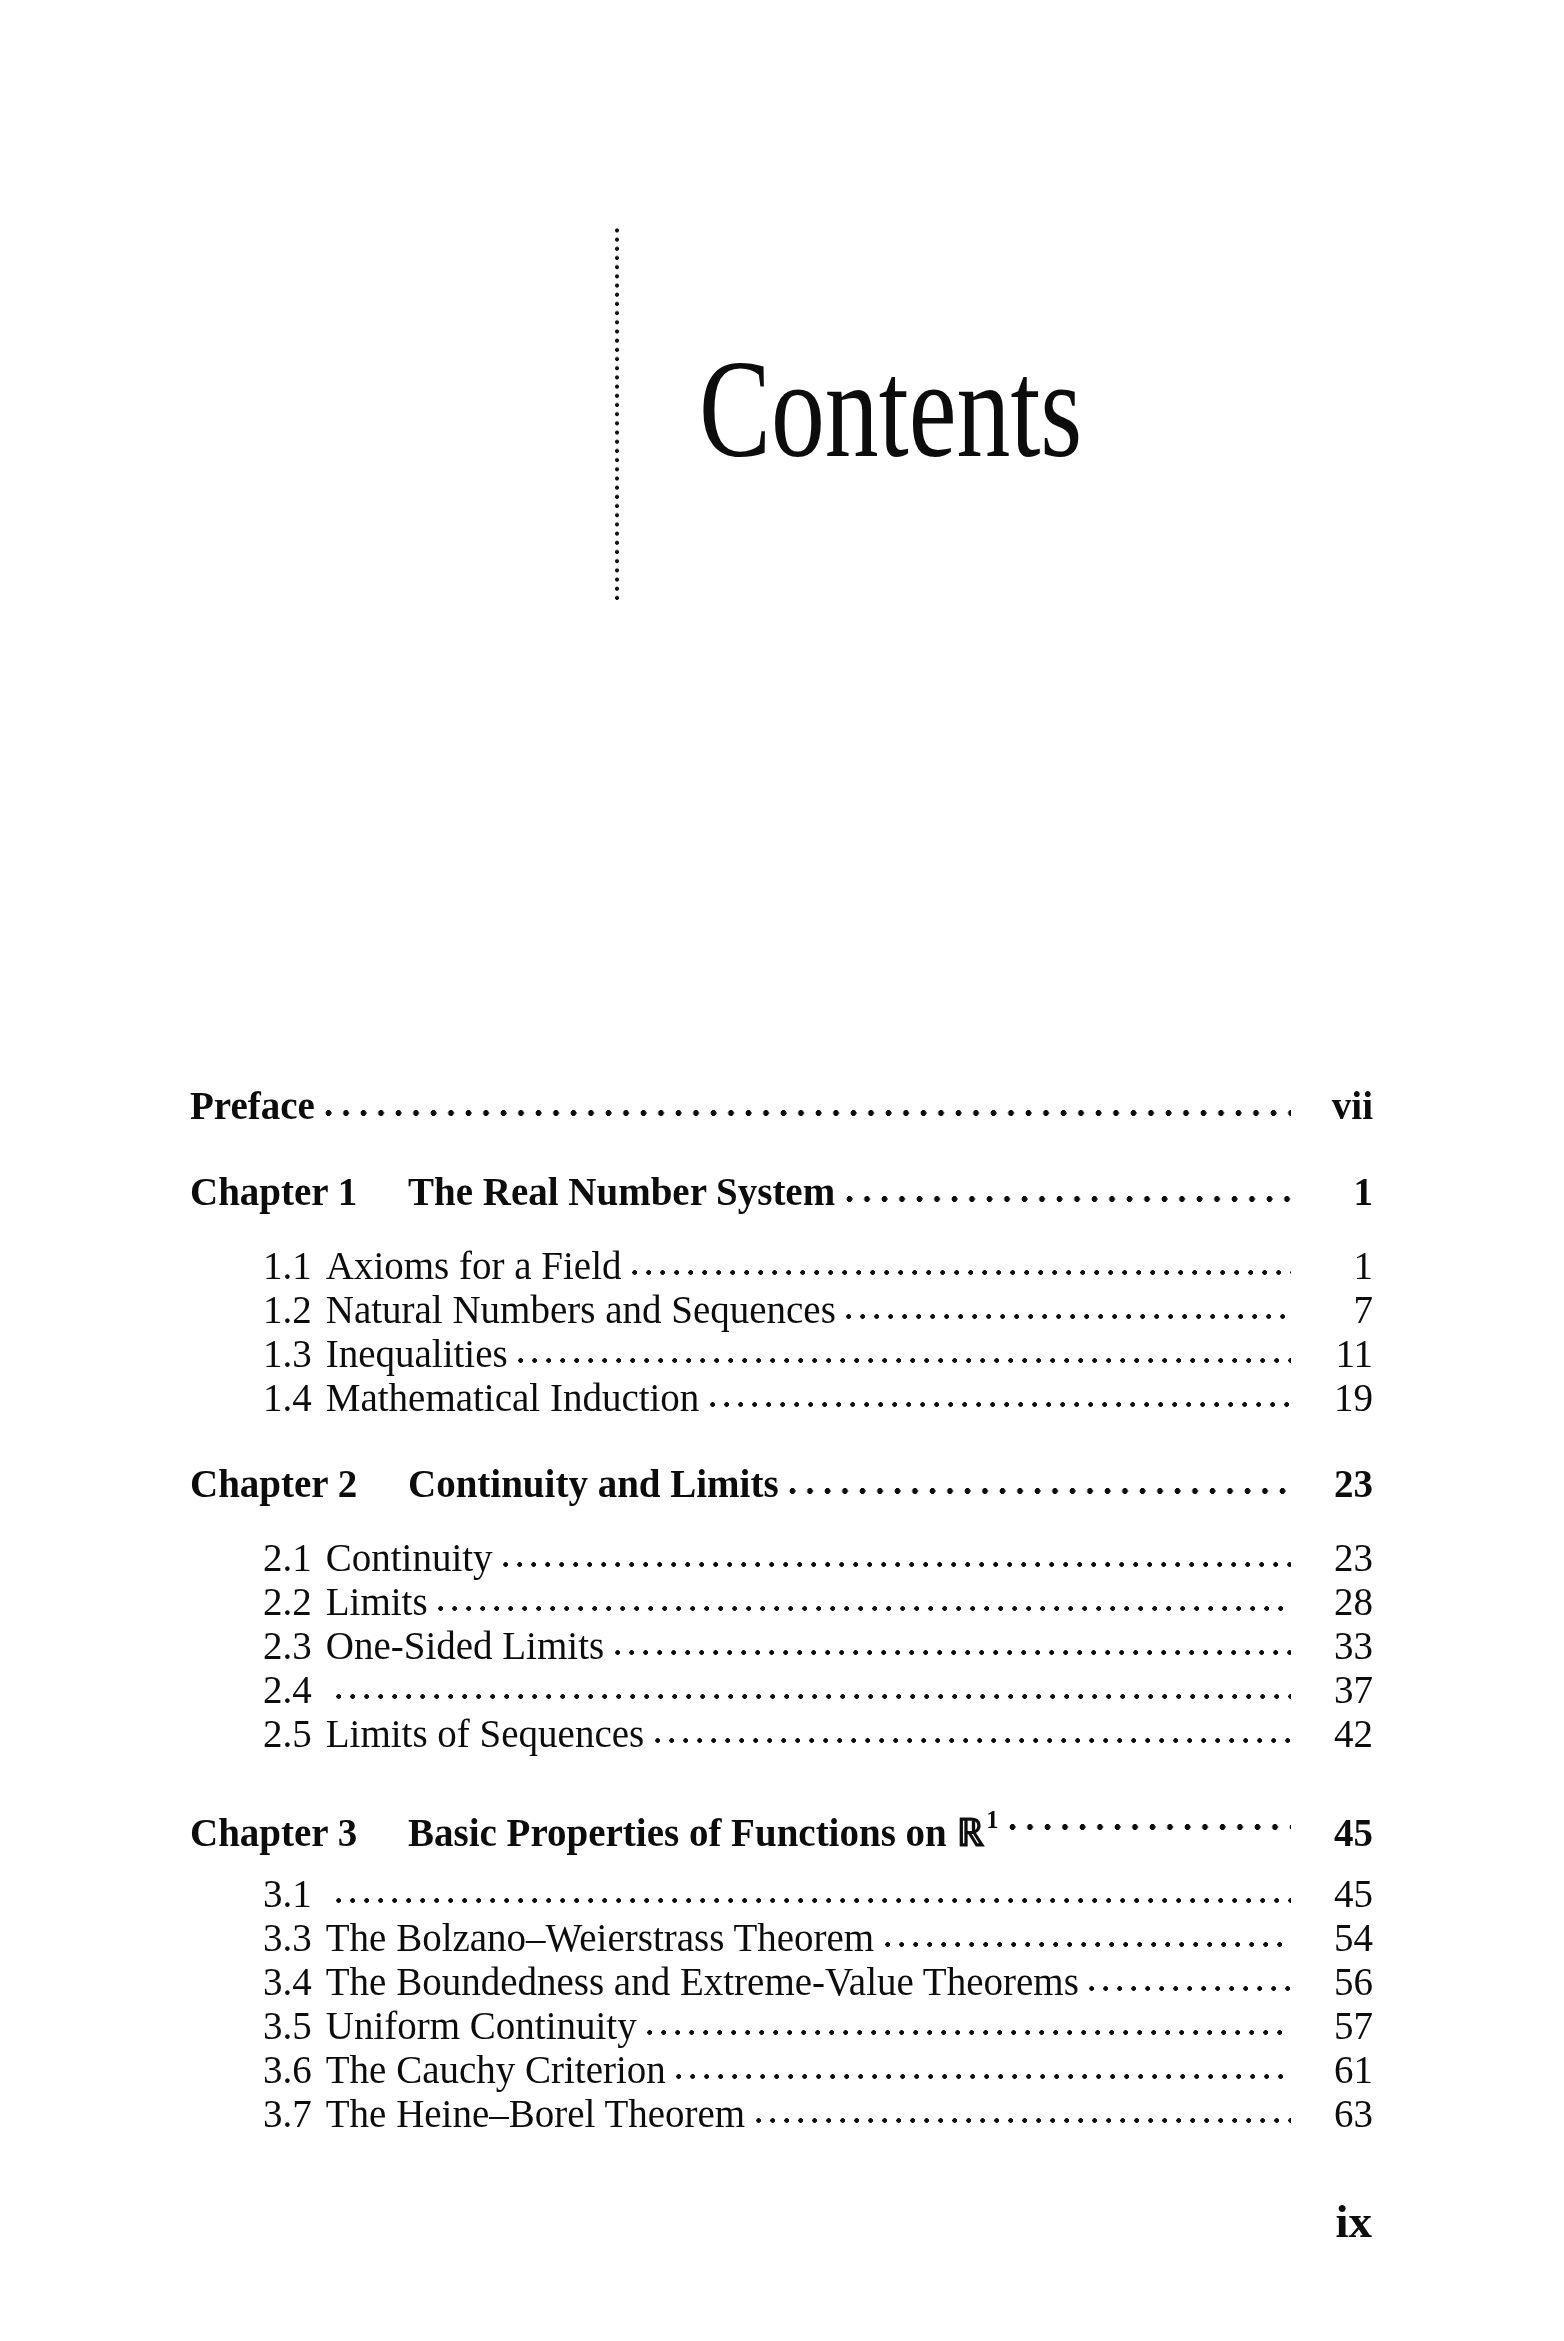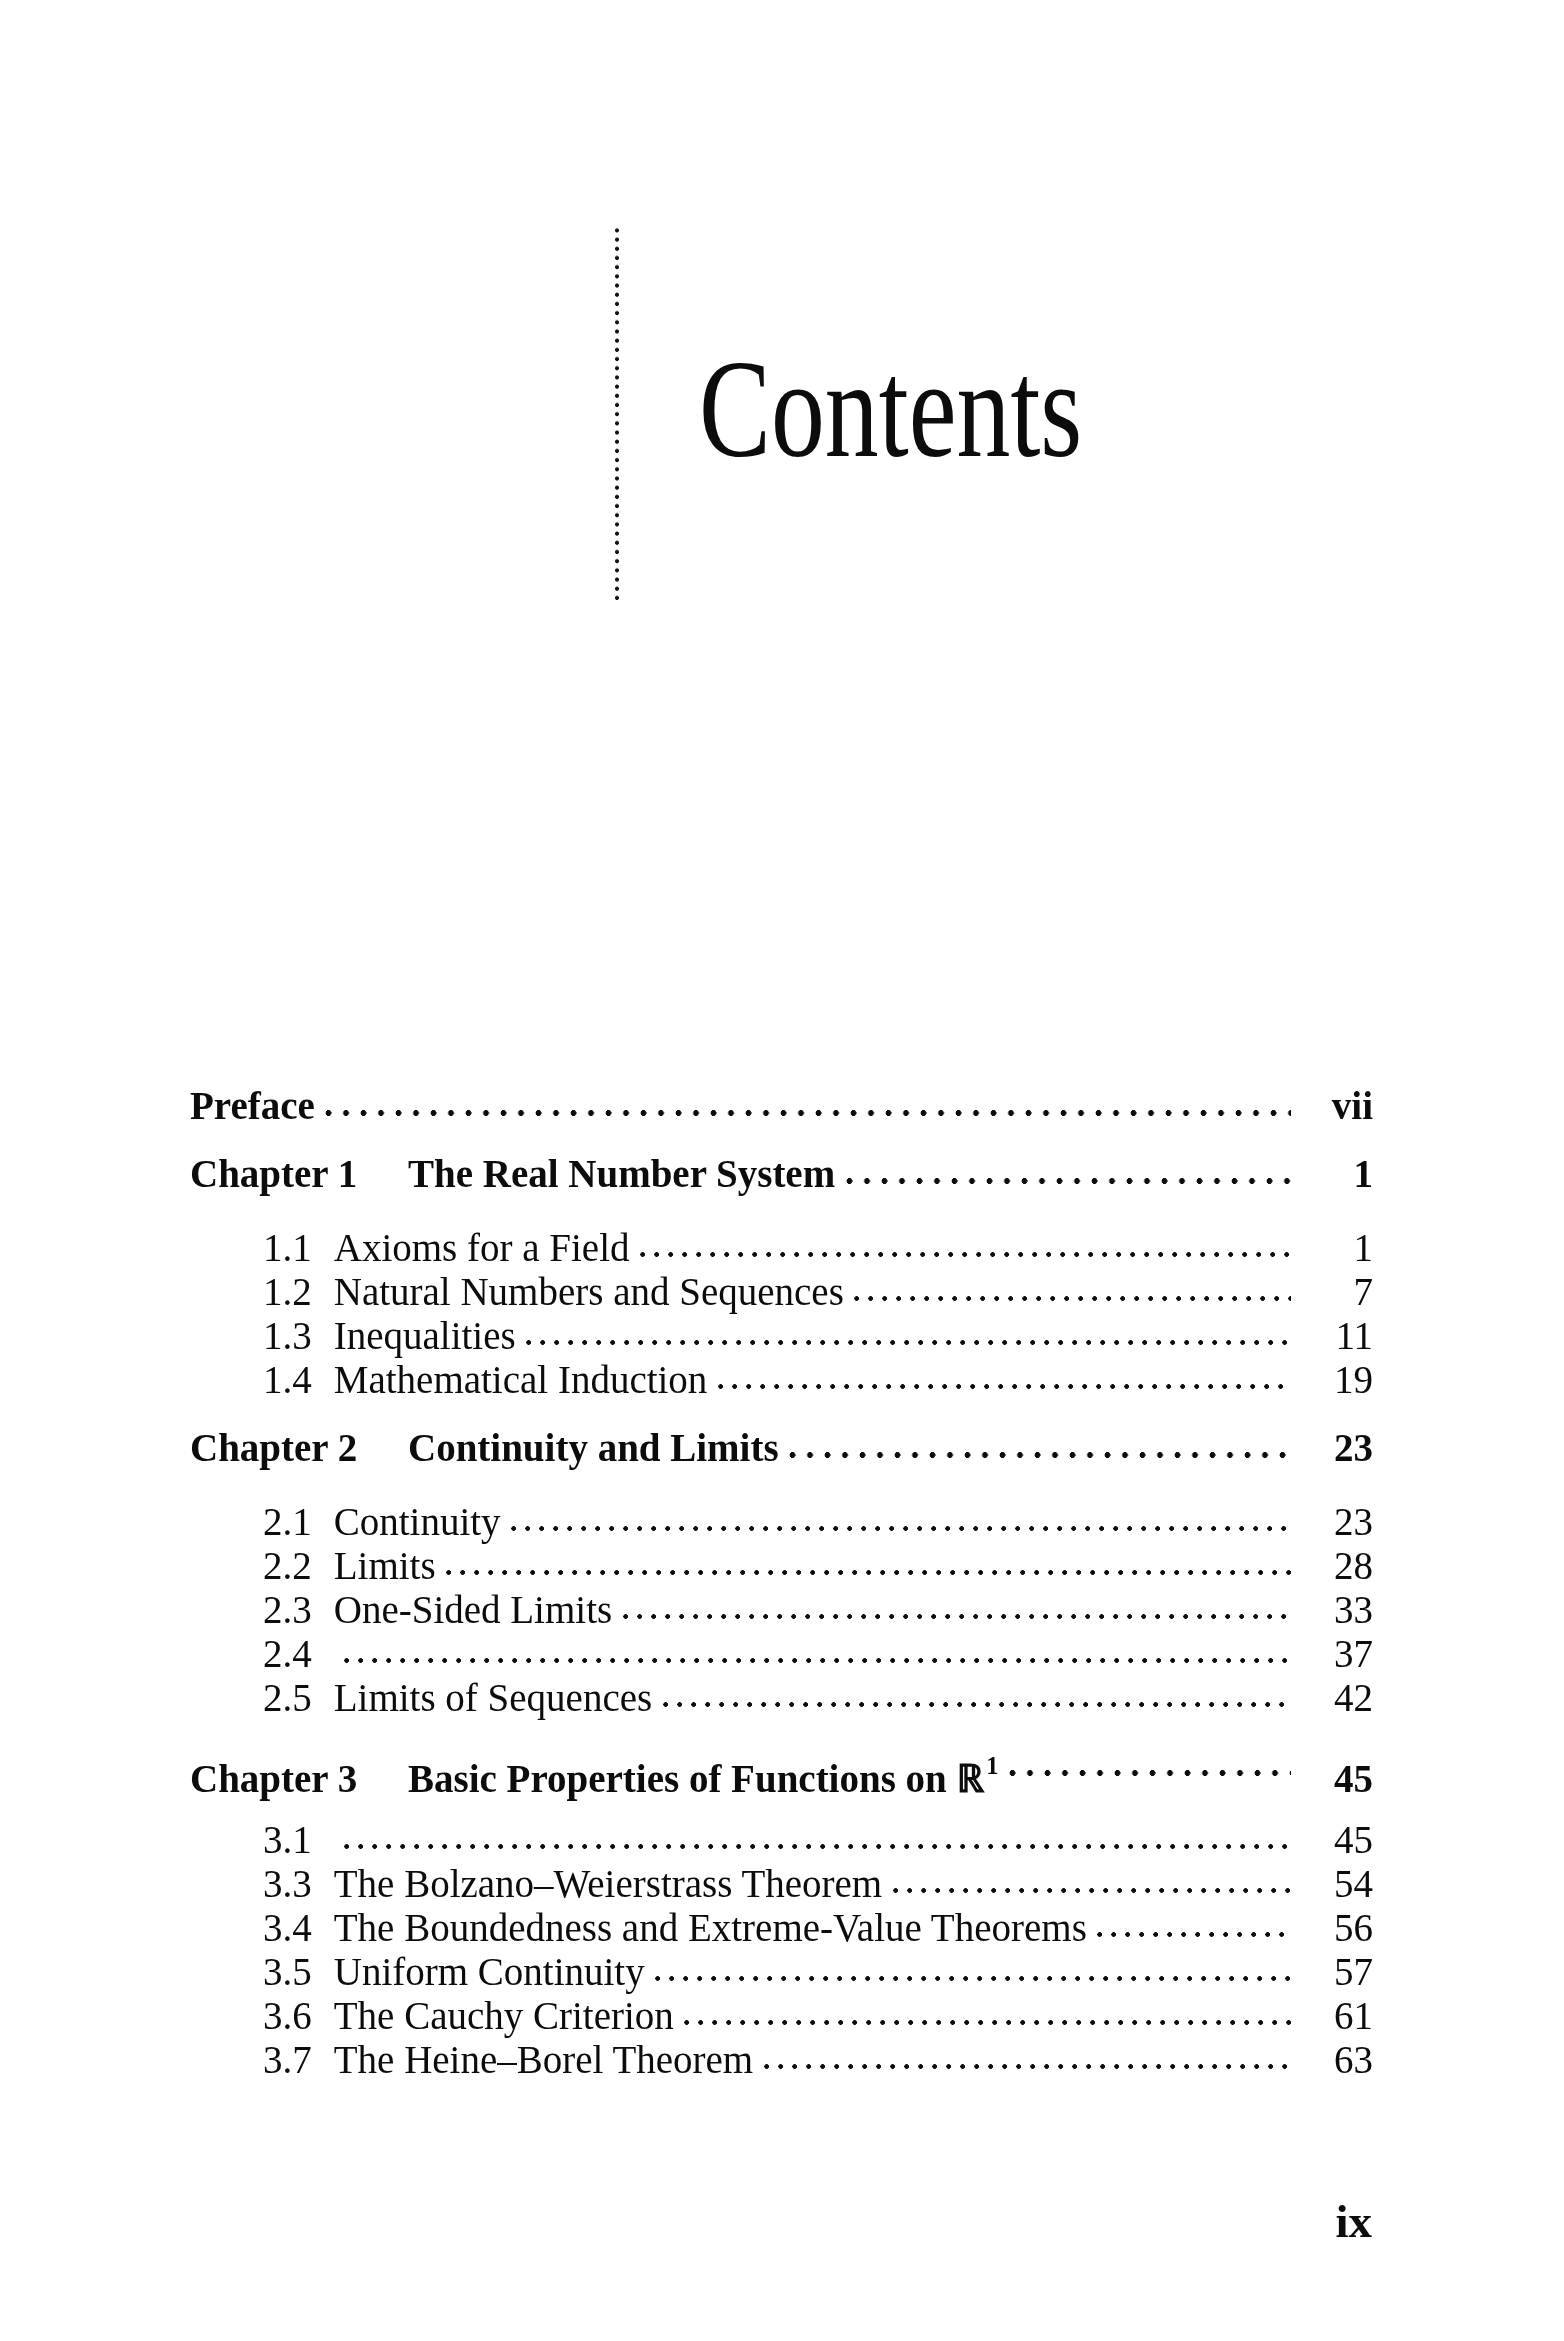--- a/index.html
+++ b/index.html
@@ -51,32 +51,32 @@
   .toc-row {
     display: flex;
     align-items: baseline;
     height: 44px;
     line-height: 44px;
     font-size: 39px;
     white-space: nowrap;
   }
   .bold { font-weight: bold; }
 
-  .chapter-row { margin-top: 24px; }
+  .chapter-row { margin-top: 42px; }
   .sections    { margin-top: 30px; }
 
   .chapter-label {
     display: inline-block;
     width: 218px;
     flex: 0 0 auto;
   }
   .section-row { padding-left: 73px; }
   .section-number {
     display: inline-block;
-    margin-right: 22px;
+    margin-right: 14px;
     flex: 0 0 auto;
   }
 
   .leader {
     flex: 1 1 auto;
     align-self: flex-end;
     height: 7px;
     margin: 0 12.3px 12.3px 10.5px;
     background-image: radial-gradient(circle at 2.6px 3.5px, #0d0d0d 2.1px, transparent 2.5px);
     background-size: 14px 7px;

